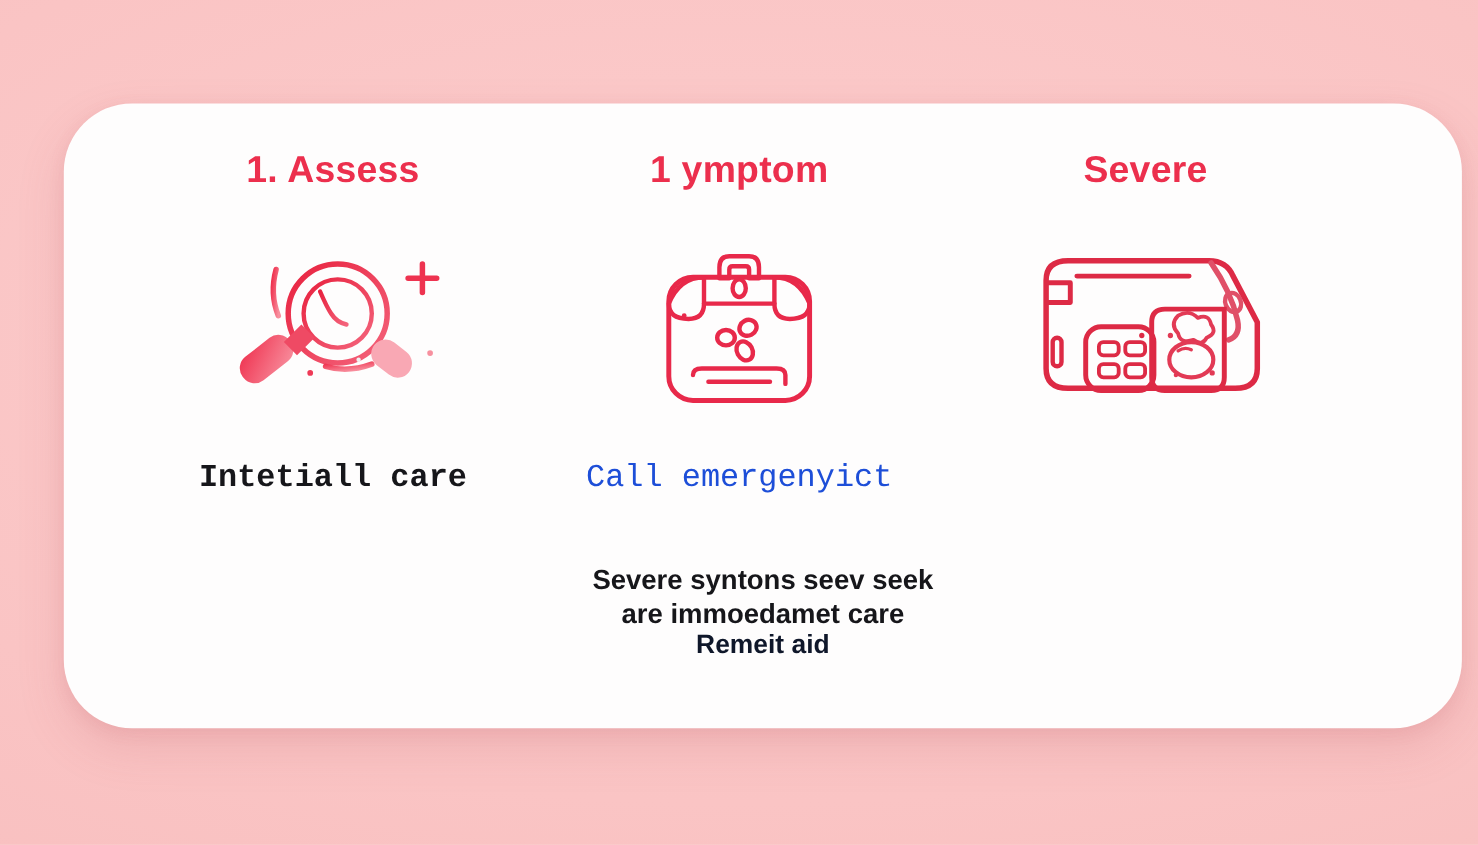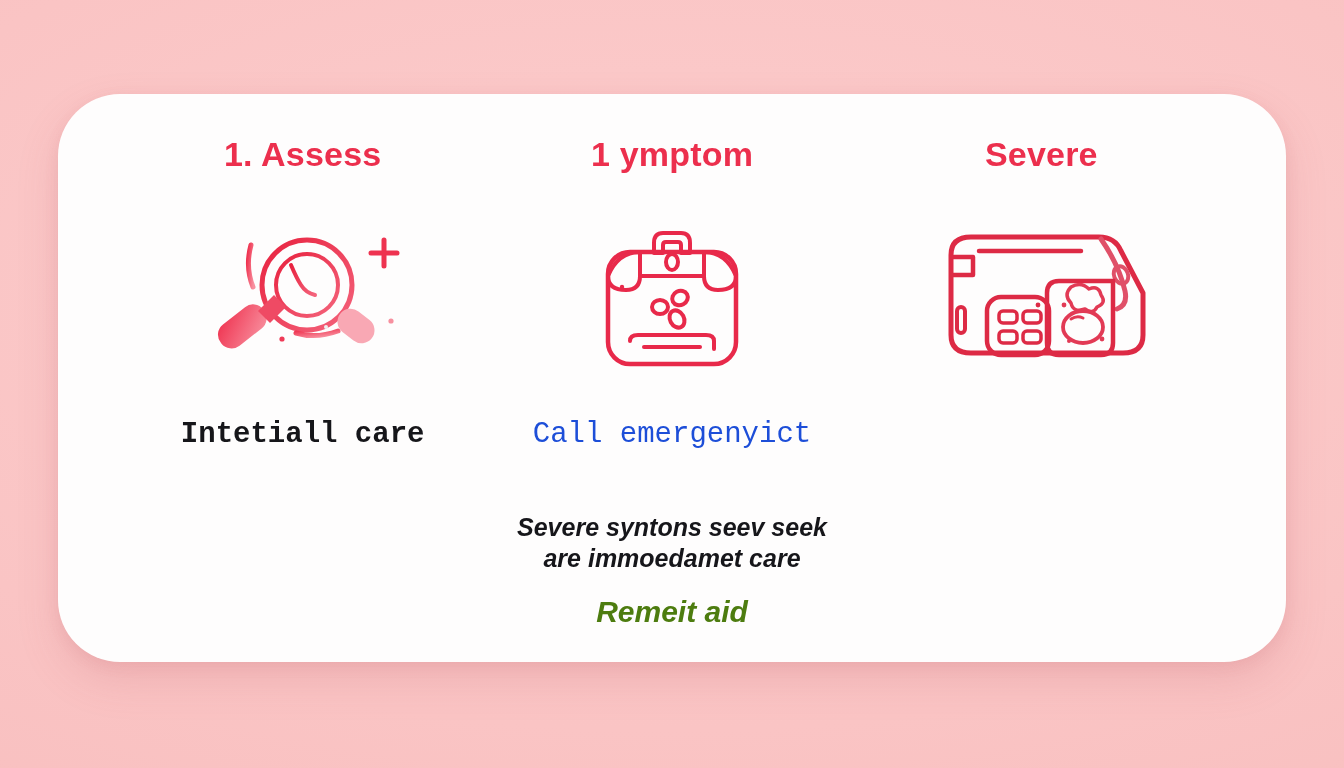--- a/index.html
+++ b/index.html
@@ -23,20 +23,21 @@
   .card {
     position: absolute;
     left: 58px;
     top: 94px;
     width: 1228px;
     height: 568px;
     background: #fefdfd;
     border-radius: 62px;
     box-shadow: 0 18px 42px rgba(190, 90, 100, 0.18),
                 0 4px 14px rgba(190, 90, 100, 0.10);
+    padding-left: 43px;
   }
   .columns {
     position: absolute;
     left: 60px;
     top: 40px;
     width: 1108px;
     display: flex;
     flex-direction: row;
   }
   .col {
@@ -78,33 +79,31 @@
     color: #1d4ed8;
   }
   .footer {
     position: absolute;
     left: 0;
     right: 0;
     top: 418px;
     display: flex;
     flex-direction: column;
     align-items: center;
-    font-style: italic;
   }
   .footer-line {
     color: #16161a;
     font-size: 25px;
     font-weight: bold;
     line-height: 1.22;
     white-space: nowrap;
   }
   .footer-note {
-    margin-top: 22px;
-    color: #4d7c0f;
-    font-size: 30px;
+    color: #0f172a;
+    font-size: 24px;
     font-weight: bold;
     white-space: nowrap;
   }
 </style>
 </head>
 <body>
 
 <div class="stage">
 
   <div class="card">

